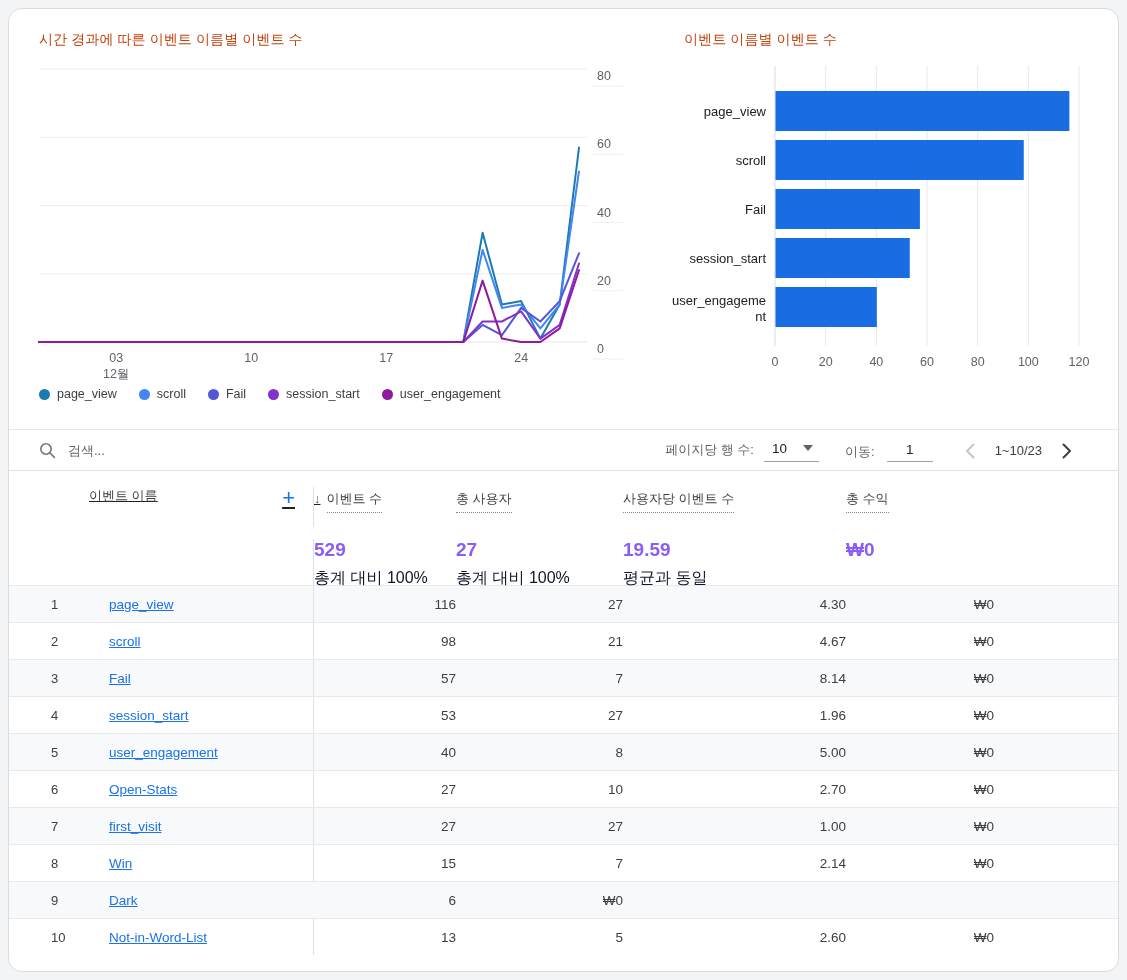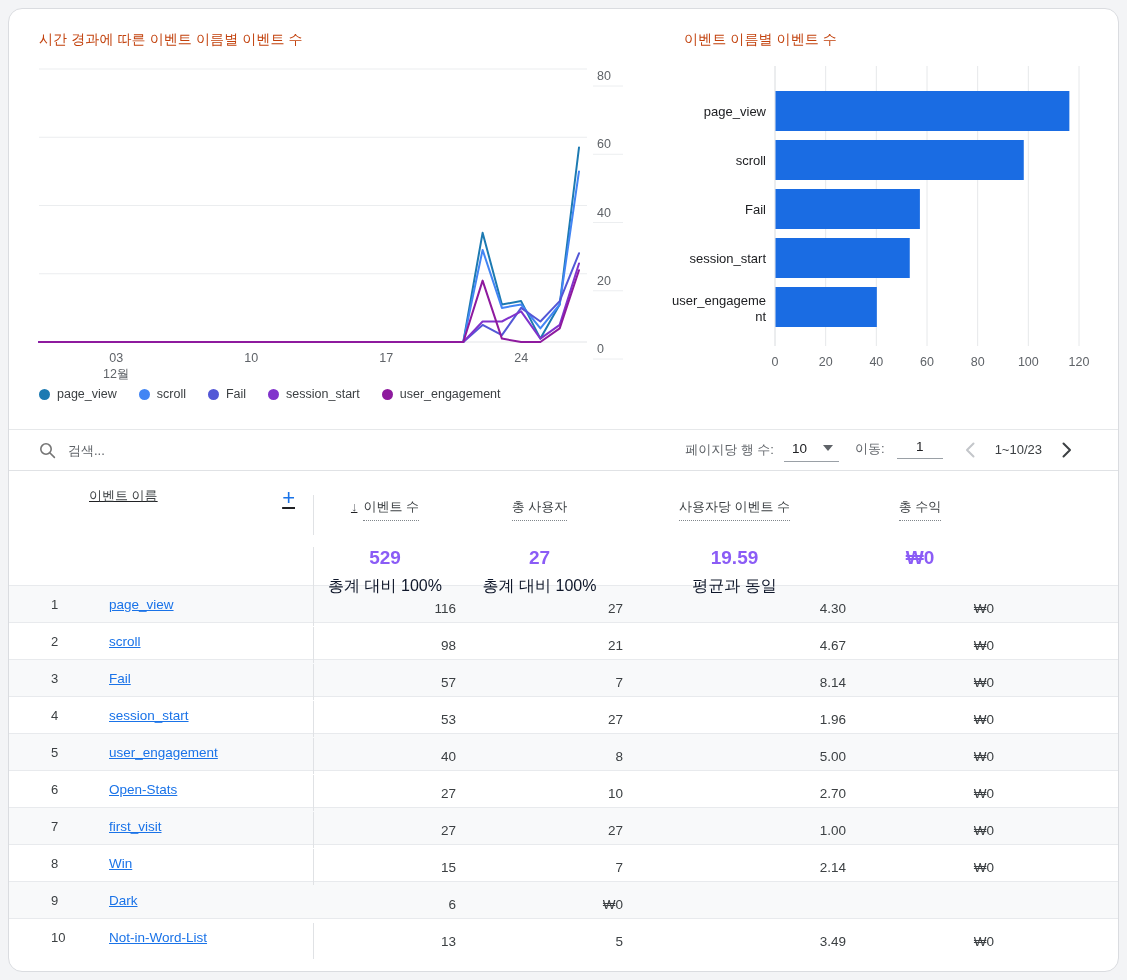--- a/index.html
+++ b/index.html
@@ -44,21 +44,21 @@
     border-bottom: 1px solid #e0e2e5;
     display: flex; align-items: center;
     padding: 0 40px 0 30px;
   }
   .search-box { display: flex; align-items: center; gap: 12px; flex: 1; }
   .search-input {
     border: none; outline: none; font-size: 13px; color: #202124;
     font-family: inherit; width: 300px; background: transparent;
   }
   .search-input::placeholder { color: #5f6368; }
-  .toolbar-right { display: flex; align-items: flex-start; gap: 16px; }
+  .toolbar-right { display: flex; align-items: flex-end; gap: 26px; }
   .tb-label { font-size: 13px; color: #5f6368; }
   .rpp { display: flex; align-items: center; gap: 10px; }
   .rpp-box {
     display: flex; align-items: center; gap: 16px;
     border-bottom: 1px solid #9aa0a6; padding: 2px 6px 5px 8px; cursor: pointer;
   }
   .rpp-value { font-size: 13.5px; color: #202124; }
   .caret-down {
     width: 0; height: 0;
     border-left: 5px solid transparent; border-right: 5px solid transparent;
@@ -74,21 +74,21 @@
   .pager-range { font-size: 13px; color: #3c4043; }
   .chev { width: 22px; height: 22px; display: flex; align-items: center; justify-content: center; }
   .chev.enabled { cursor: pointer; }
 
   
   .grid {
     display: grid;
     grid-template-columns: 90px 214px 143px 167px 223px 148px 1fr;
     align-items: center;
   }
-  .cell-r { text-align: center; margin-top: 8px; }
+  .cell-r { text-align: left; }
   .div-left { border-left: 1px solid #e0e2e5; }
   .thead { height: 56px; align-items: start; padding-top: 16px; text-decoration: underline; }
   .thead .div-left, .totals .div-left, .trow .div-left { height: 100%; }
   .th-label {
     display: inline-block; font-size: 13px; color: #3c4043;
     border-bottom: 1px dotted #80868b; padding-bottom: 4px;
   }
   .th-wrap { padding-top: 2px; }
   .th-name {
     display: flex; align-items: center; justify-content: space-between;
@@ -357,20 +357,20 @@
           <div class="name-cell"><a class="event-link">Dark</a></div>
           <div class="num-cell cell-r">6</div>
           <div class="num-cell cell-r">₩0</div>
           <div></div>
         </div>
         <div class="grid trow">
           <div class="row-num">10</div>
           <div class="name-cell"><a class="event-link">Not-in-Word-List</a></div>
           <div class="num-cell cell-r div-left">13</div>
           <div class="num-cell cell-r">5</div>
-          <div class="num-cell cell-r">3.49</div>
+          <div class="num-cell cell-r">2.60</div>
           <div class="num-cell cell-r">₩0</div>
           <div></div>
         </div>
       </div>
 
   </div>
 </div>
 
 </body></html>

